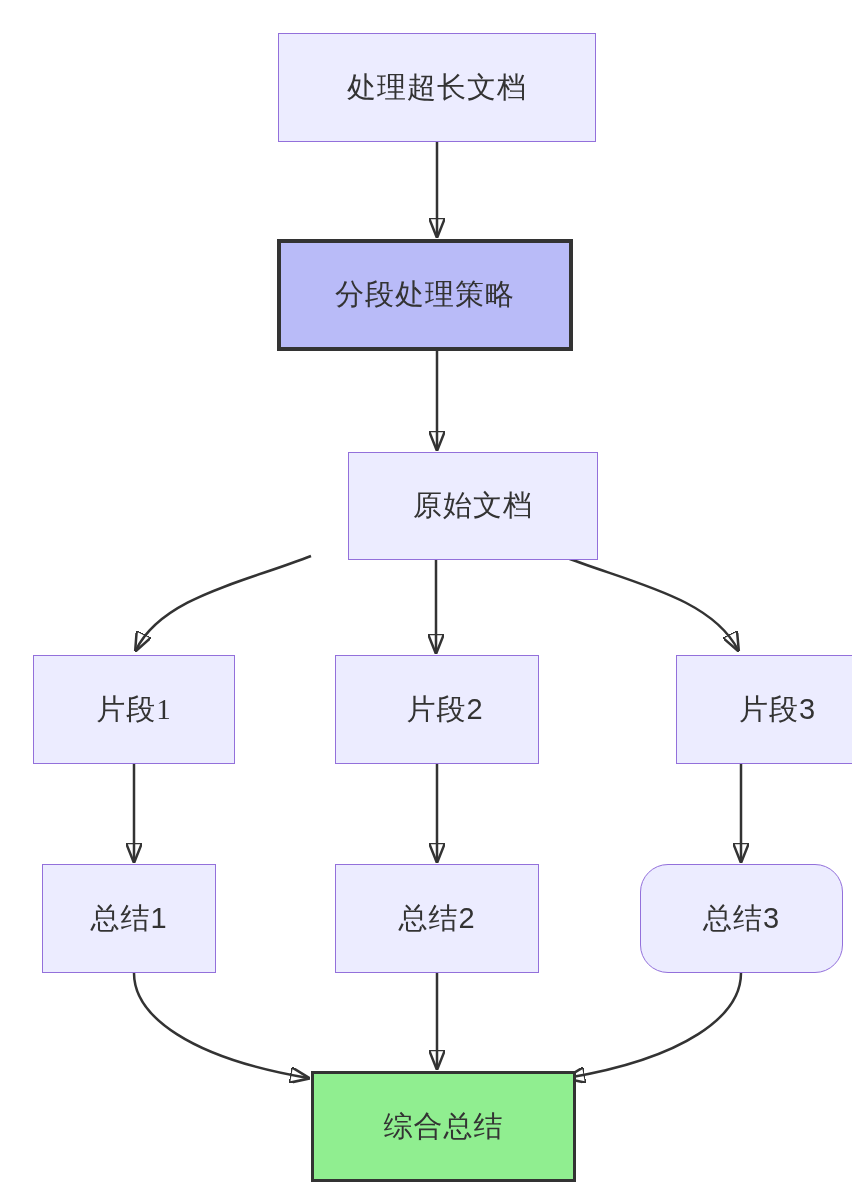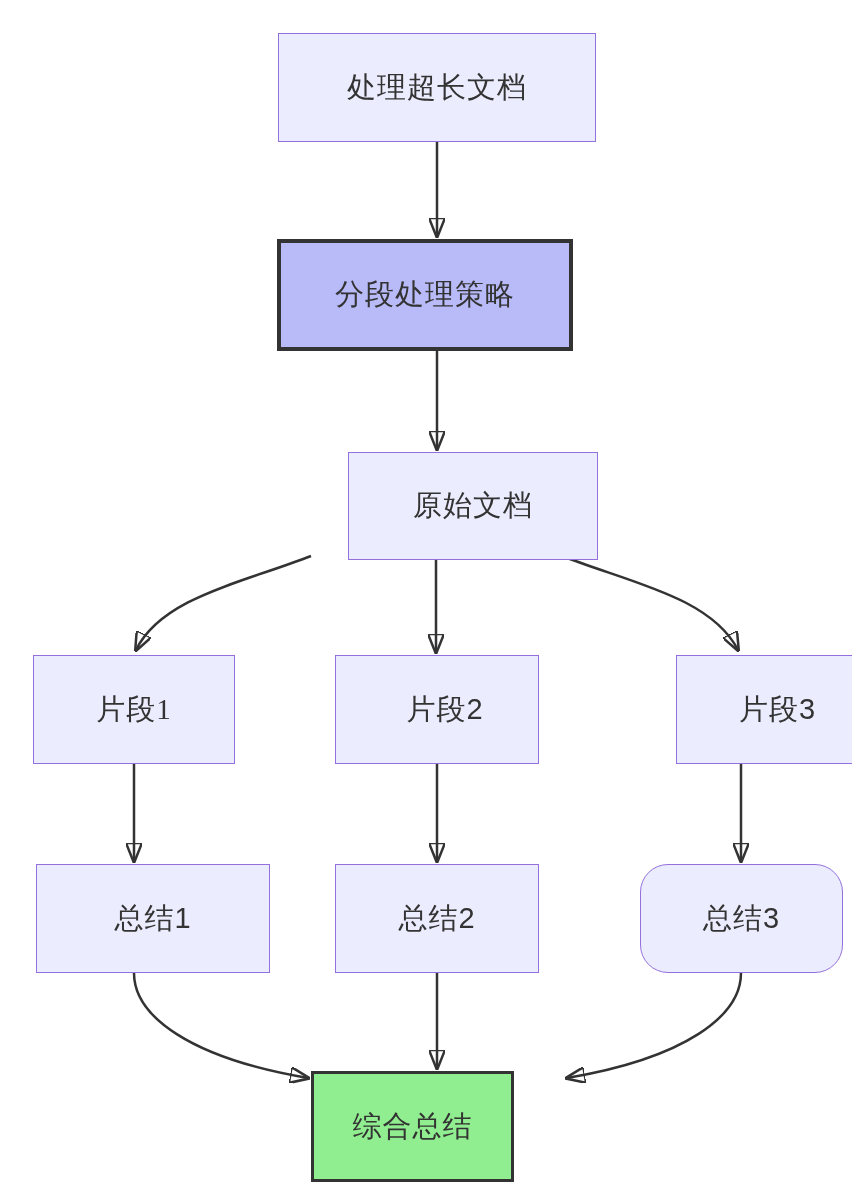--- a/index.html
+++ b/index.html
@@ -43,24 +43,24 @@
     background:var(--success-fill);
     border:3.5px solid var(--success-border);
   }
   
   #n-a {left:278px; top:33px;  width:318px; height:109px;}
   #n-b {left:277px; top:239px; width:296px; height:112px;}
   #n-c {left:311px; top:452px; width:250px; height:108px;margin-left:37px;}
   #n-d1{left:33px;  top:655px; width:202px; height:109px;font-family:Liberation Serif, serif;}
   #n-d2{left:335px; top:655px; width:204px; height:109px;padding-left:16px;}
   #n-d3{left:640px; top:655px; width:203px; height:109px;margin-left:36px;}
-  #n-s1{left:36px;  top:864px; width:234px; height:109px;}
+  #n-s1{left:42px;  top:864px; width:174px; height:109px;}
   #n-s2{left:335px; top:864px; width:204px; height:109px;}
   #n-s3{left:640px; top:864px; width:203px; height:109px;border-radius:28px;}
-  #n-f {left:311px; top:1071px;width:203px; height:111px;}
+  #n-f {left:311px; top:1071px;width:265px; height:111px;}
 </style>
 </head>
 <body>
 
 <div class="canvas">
 
   <svg class="edges" viewBox="0 0 852 1196" xmlns="http://www.w3.org/2000/svg">
     <defs>
       <marker id="arrow" markerUnits="userSpaceOnUse" markerWidth="20" markerHeight="16" refX="18" refY="8" orient="auto">
         <path d="M0,0 L20,8 L0,16 Z" fill="#333333"></path>

